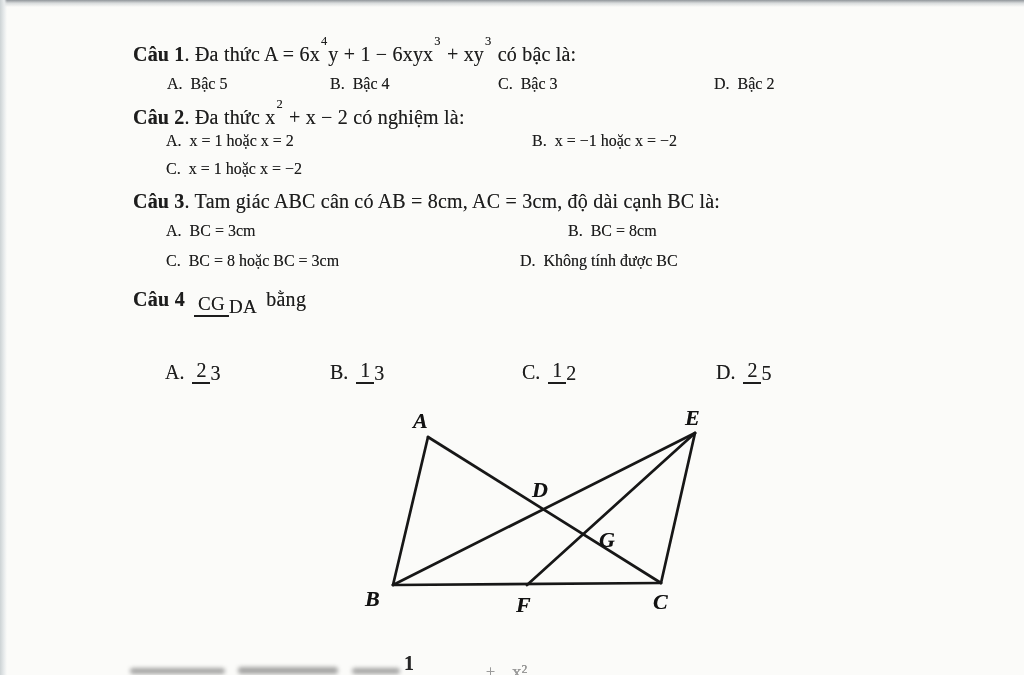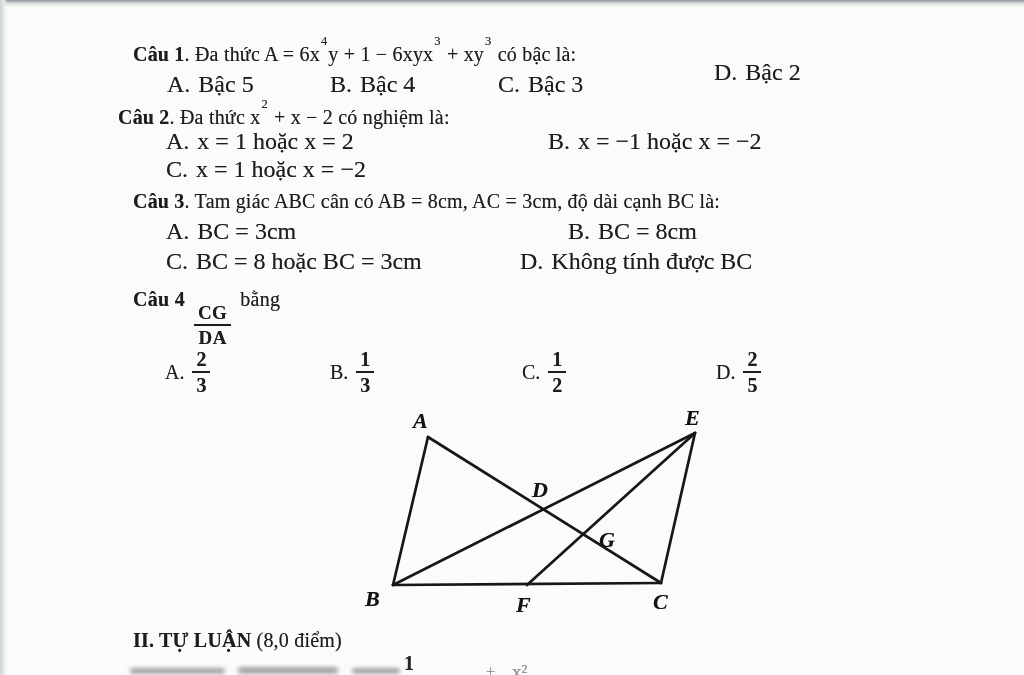--- a/index.html
+++ b/index.html
@@ -9,25 +9,25 @@
     font-family:"Liberation Serif","DejaVu Serif",serif;
     text-shadow:0 0 .6px rgba(25,25,25,.55);
   }
   .edge-top{position:absolute;left:0;top:0;width:100%;height:7px;
     background:linear-gradient(#90959a,#d8dbdc 45%,rgba(251,251,249,0));}
   .edge-left{position:absolute;left:0;top:0;width:7px;height:100%;
     background:linear-gradient(to right,#cdd3d5,#e9eced 60%,rgba(251,251,249,0));}
   .line{position:absolute;font-size:20px;line-height:24px;letter-spacing:.2px;white-space:nowrap;}
   .bold{font-weight:700;}
   sup.exp{font-size:12.5px;position:relative;top:-8px;margin:0 1px 0 1px;}
-  .opt{position:absolute;font-size:24px;line-height:24px;white-space:nowrap;}
+  .opt{position:absolute;font-size:16px;line-height:24px;white-space:nowrap;}
   .opt .letter{margin-right:8px;}
   .flexline{display:flex;align-items:flex-start;}
-  .frac{display:inline-flex;flex-direction:column;align-items:center;line-height:1.02;
-    margin:16px 9px;font-size:19px;font-weight:bold;}
+  .frac{display:inline-flex;flex-direction:row;align-items:center;line-height:1.02;
+    margin:7px 9px;font-size:19px;}
   .frac .num{padding:0 4px 2px;border-bottom:2px solid #1d1d1d;}
   .frac .den{padding-top:2px;}
   .fracopt{position:absolute;display:flex;align-items:center;font-size:20px;}
   .fracopt .frac{font-size:20px;margin-left:8px;}
   .figure{position:absolute;left:356px;top:398px;width:368px;height:226px;}
   .figure svg line{stroke:#171717;stroke-width:2.7;stroke-linecap:round;}
   .figure svg text{font-family:"Liberation Serif","DejaVu Serif",serif;
     font-style:italic;font-weight:600;font-size:22px;fill:#121212;}
   .smudge{position:absolute;background:#4e4e4e;filter:blur(2.2px);opacity:.5;border-radius:3px;}
   .frag{position:absolute;white-space:nowrap;}
@@ -48,31 +48,31 @@
   </div>
   <div class="opt" style="left:167px;top:72px;">
     <span class="letter">A.</span><span>Bậc 5</span>
   </div>
   <div class="opt" style="left:330px;top:72px;">
     <span class="letter">B.</span><span>Bậc 4</span>
   </div>
   <div class="opt" style="left:498px;top:72px;">
     <span class="letter">C.</span><span>Bậc 3</span>
   </div>
-  <div class="opt" style="left:714px;top:60px;">
+  <div class="opt" style="left:714px;top:72px;">
     <span class="letter">D.</span><span>Bậc 2</span>
   </div>
 
-  <div class="line" style="left:118px;top:100px;">
+  <div class="line" style="left:133px;top:100px;">
     <span class="bold">Câu 2</span><span>. Đa thức </span><span class="math"><span>x</span><sup class="exp">2</sup><span> + x − 2</span></span><span> có nghiệm là:</span>
   </div>
   <div class="opt" style="left:166px;top:129px;">
     <span class="letter">A.</span><span>x = 1 hoặc x = 2</span>
   </div>
-  <div class="opt" style="left:548px;top:129px;">
+  <div class="opt" style="left:532px;top:129px;">
     <span class="letter">B.</span><span>x = −1 hoặc x = −2</span>
   </div>
   <div class="opt" style="left:166px;top:157px;">
     <span class="letter">C.</span><span>x = 1 hoặc x = −2</span>
   </div>
 
   <div class="line" style="left:133px;top:189px;">
     <span class="bold">Câu 3</span><span>. Tam giác ABC cân có AB = 8cm,  AC = 3cm,  độ dài cạnh BC là:</span>
   </div>
   <div class="opt" style="left:166px;top:219px;">
@@ -136,23 +136,20 @@
       <text x="57" y="30">A</text>
       <text x="9" y="208">B</text>
       <text x="297" y="211">C</text>
       <text x="176" y="99">D</text>
       <text x="329" y="27">E</text>
       <text x="160" y="214">F</text>
       <text x="243" y="149">G</text>
     </svg>
   </div>
 
-  <div class="line" style="left:133px;top:628px;">
-    <span class="bold">II. TỰ LUẬN</span><span> (8,0 điểm)</span>
-  </div>
 
   <div class="smudge" style="left:130px;top:668px;width:95px;height:6px;"></div>
   <div class="smudge" style="left:238px;top:667px;width:100px;height:7px;"></div>
   <div class="smudge" style="left:352px;top:668px;width:48px;height:6px;"></div>
   <div class="frag frag-1">1</div>
   <div class="frag frag-plus">+</div>
   <div class="frag frag-x2">x²</div>
 </div>
 
 </body></html>

